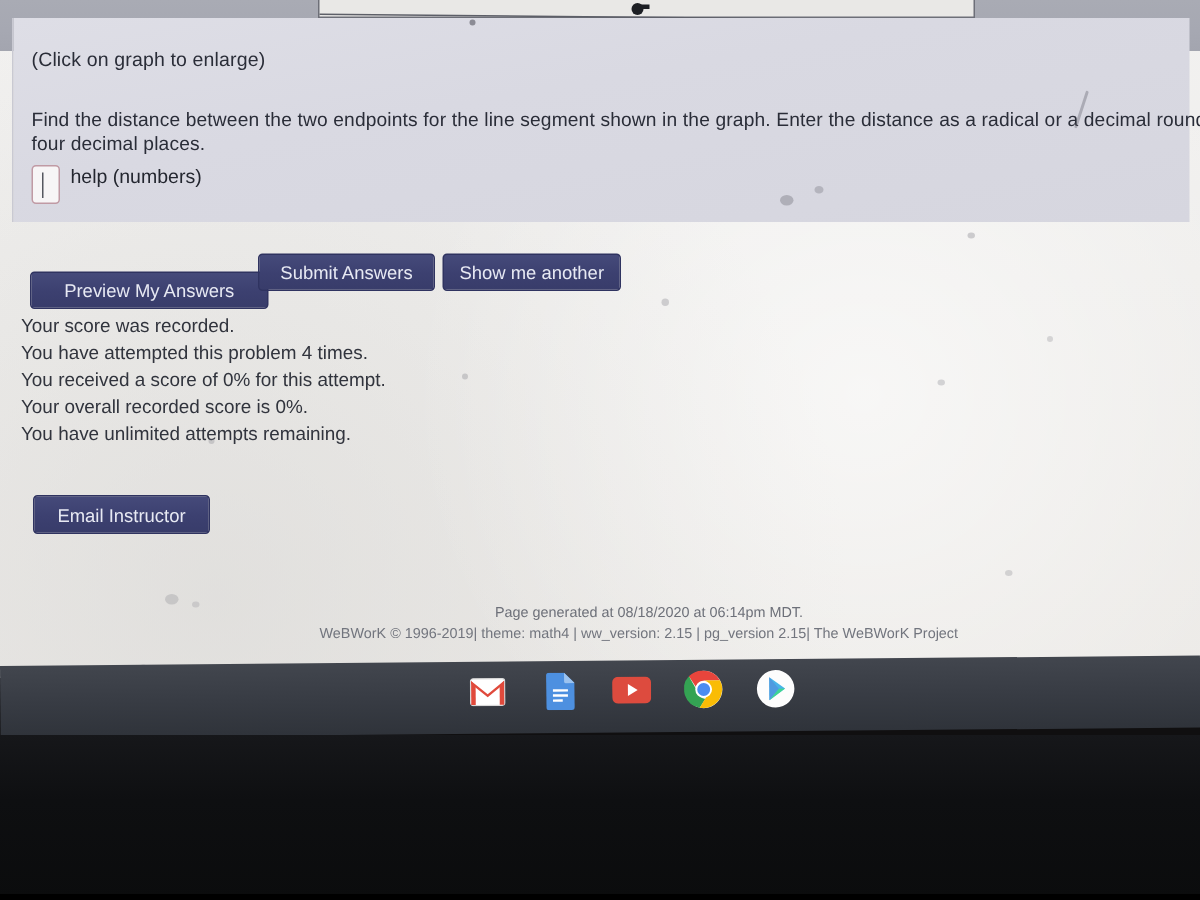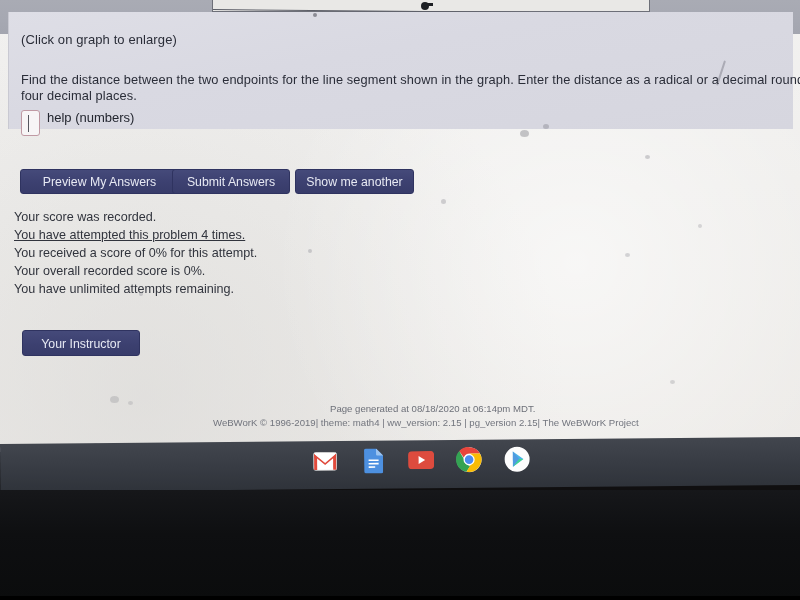--- a/index.html
+++ b/index.html
@@ -89,21 +89,21 @@
     height: 3px;
     background: #1d1f24;
   }
 
   
   #problem-panel {
     position: absolute;
     left: 8px;
     top: 12px;
     width: 784px;
-    height: 117px;
+    height: 136px;
     background: linear-gradient(170deg, #dedee6 0%, #d9d9e2 40%, #d6d6df 100%);
     border-left: 1px solid #c9c9d2;
   }
 
   .ptext {
     position: absolute;
     color: #2a2d38;
     font-size: 12.5px;
     letter-spacing: 0.1px;
     white-space: nowrap;
@@ -151,35 +151,35 @@
     font-size: 12.3px;
     border: 1px solid #2f3360;
     border-radius: 3px;
     padding: 0 10px;
     height: 25px;
     line-height: 25px;
     box-sizing: border-box;
     white-space: nowrap;
     text-align: center;
   }
-  #btn-preview { left: 20px;  top: 169px; width: 159px; }
+  #btn-preview { left: 20px;  top: 181px; width: 159px; }
   #btn-submit  { left: 172px; top: 169px; width: 118px; }
   #btn-another { left: 295px; top: 169px; width: 119px; }
   #btn-email   { left: 22px;  top: 330px; width: 118px; height: 26px; line-height: 26px; }
 
   
   .status-line {
     position: absolute;
     left: 14px;
     color: #31343d;
     font-size: 12.6px;
     white-space: nowrap;
   }
   #status-0 { top: 210px; text-align: right; }
-  #status-1 { top: 228px; text-decoration: underline; }
+  #status-1 { top: 228px; }
   #status-2 { top: 246px; }
   #status-3 { top: 264px; }
   #status-4 { top: 282px; }
 
   
   #footer-generated {
     position: absolute;
     left: 330px;
     top: 403px;
     color: #6d7079;
@@ -283,21 +283,21 @@
     <div class="btn" id="btn-preview">Preview My Answers</div>
     <div class="btn" id="btn-submit">Submit Answers</div>
     <div class="btn" id="btn-another">Show me another</div>
 
     <div class="status-line" id="status-0">Your score was recorded.</div>
     <div class="status-line" id="status-1">You have attempted this problem 4 times.</div>
     <div class="status-line" id="status-2">You received a score of 0% for this attempt.</div>
     <div class="status-line" id="status-3">Your overall recorded score is 0%.</div>
     <div class="status-line" id="status-4">You have unlimited attempts remaining.</div>
 
-    <div class="btn" id="btn-email">Your Instructor</div>
+    <div class="btn" id="btn-email">Email Instructor</div>
 
     <div id="footer-generated">Page generated at 08/18/2020 at 06:14pm MDT.</div>
     <div id="footer-version">WeBWorK © 1996-2019| theme: math4 | ww_version: 2.15 | pg_version 2.15| The WeBWorK Project</div>
 
     <span class="smudge" style="left:313px;top:13px;width:4px;height:4px;background:rgba(60,60,70,.5)"></span>
     <span class="smudge" style="left:520px;top:130px;width:9px;height:7px;background:rgba(90,90,100,.32)"></span>
     <span class="smudge" style="left:543px;top:124px;width:6px;height:5px;background:rgba(90,90,100,.28)"></span>
     <span class="smudge" style="left:645px;top:155px;width:5px;height:4px;background:rgba(110,110,118,.3)"></span>
     <span class="smudge" style="left:441px;top:199px;width:5px;height:5px;background:rgba(120,120,128,.3)"></span>
     <span class="smudge" style="left:308px;top:249px;width:4px;height:4px;background:rgba(120,120,128,.3)"></span>

